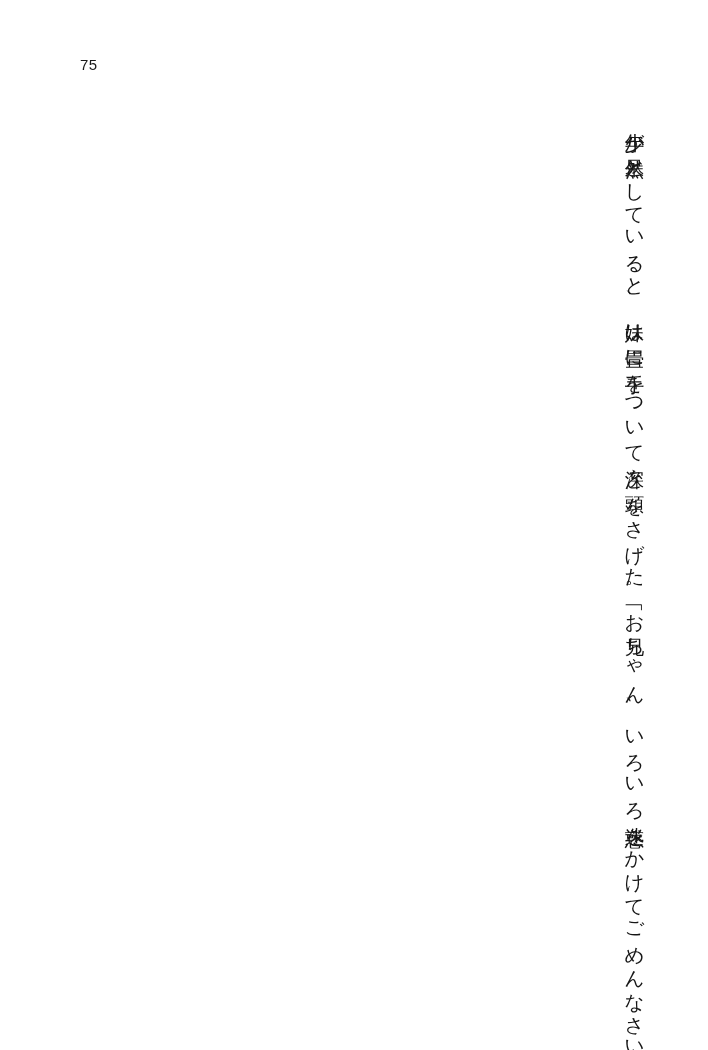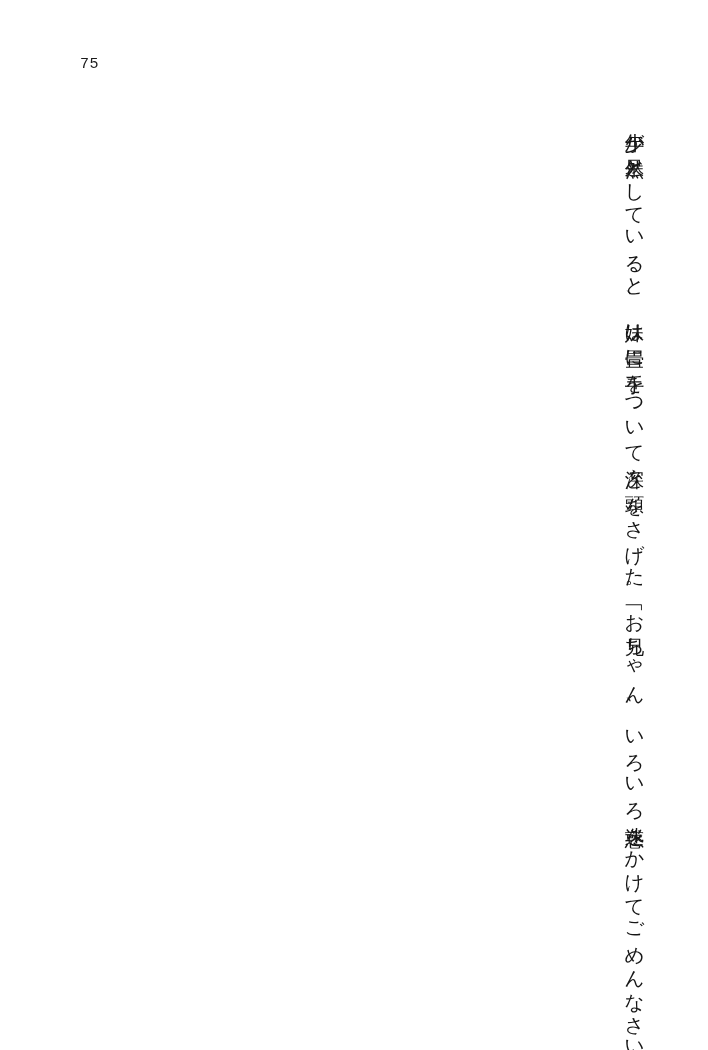--- a/index.html
+++ b/index.html
@@ -16,21 +16,21 @@
     font-family: "DejaVu Serif", "Liberation Serif", serif;
     color: #1a1a1a;
   }
   .page-number {
     position: absolute;
     top: 56px;
     left: 80px;
     font-size: 15px;
     letter-spacing: 0.5px;
     color: #1a1a1a;
-    font-family: Liberation Mono, monospace;
+    font-family: Liberation Sans, sans-serif;
     text-align: right;
   }
   .body-text {
     position: absolute;
     top: 96px;
     right: 54px;
     height: 900px;
     width: 600px;
     display: flex;
     flex-direction: row;

